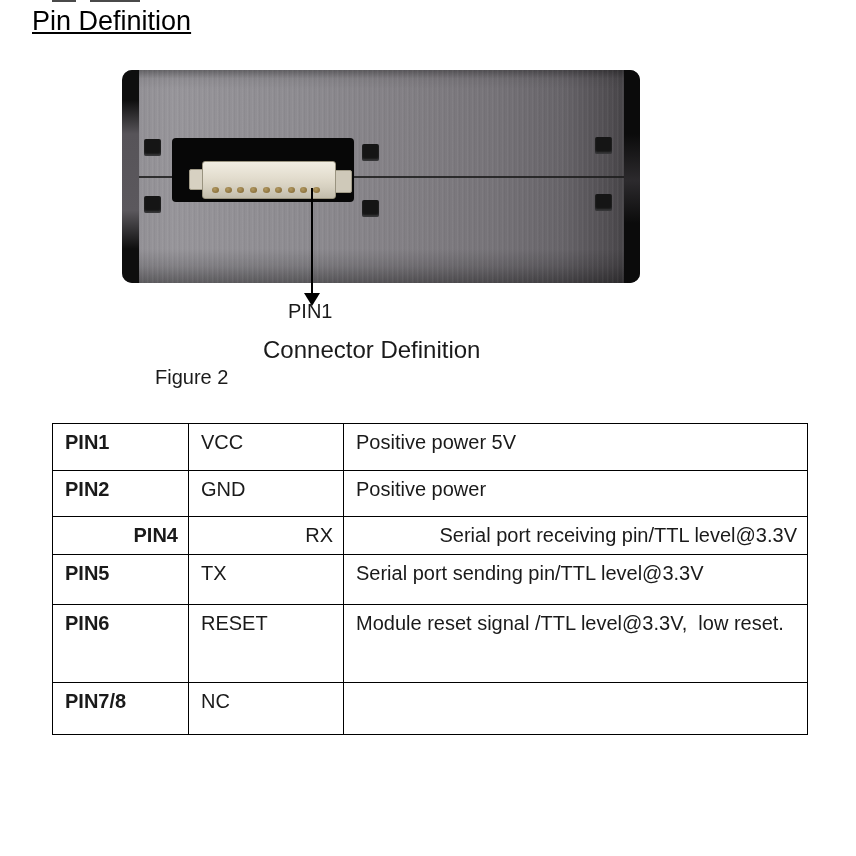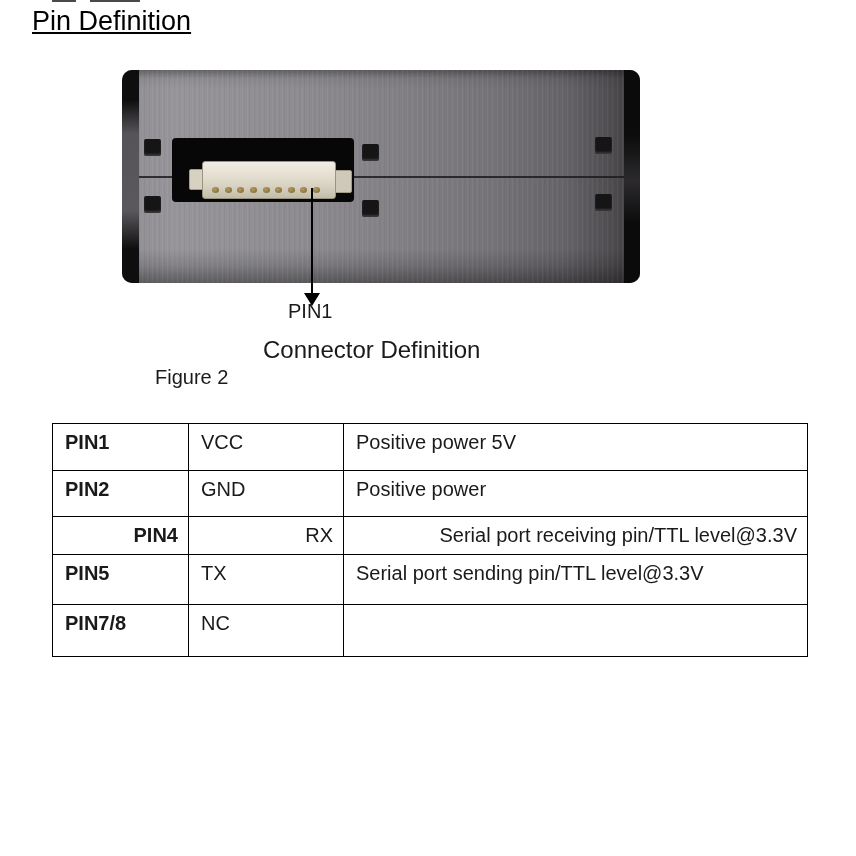--- a/index.html
+++ b/index.html
@@ -186,19 +186,24 @@
       <tr class="row-4">
         <td class="c1">PIN4</td>
         <td class="c2">RX</td>
         <td class="c3">Serial port receiving pin/TTL level@3.3V</td>
       </tr>
       <tr class="row-5">
         <td class="c1">PIN5</td>
         <td class="c2">TX</td>
         <td class="c3">Serial port sending pin/TTL level@3.3V</td>
       </tr>
+      <tr class="row-6">
+        <td class="c1">PIN6</td>
+        <td class="c2">RESET</td>
+        <td class="c3">Module reset signal /TTL level@3.3V,  low reset.</td>
+      </tr>
       <tr class="row-7">
         <td class="c1">PIN7/8</td>
         <td class="c2">NC</td>
         <td class="c3"></td>
       </tr>
     </tbody>
 </table>
 
 </body></html>

